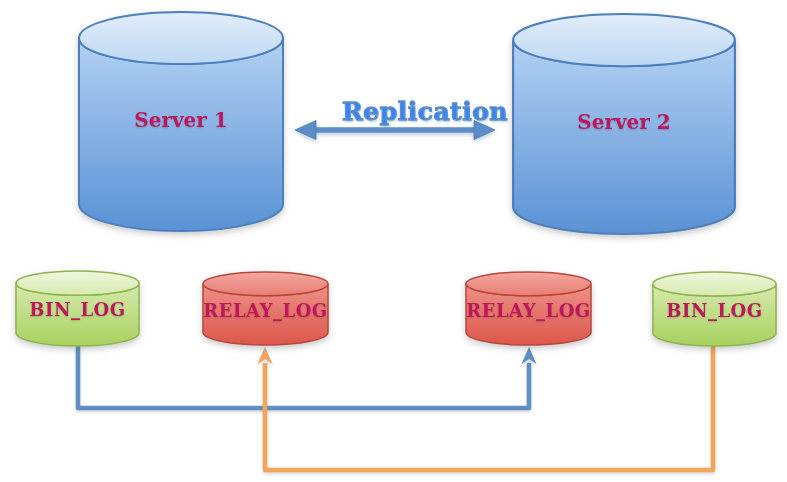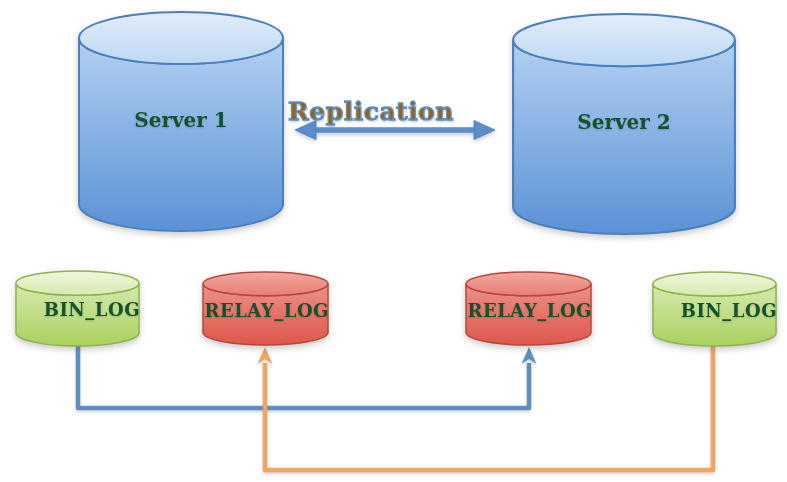--- a/index.html
+++ b/index.html
@@ -3,39 +3,39 @@
 <meta charset="utf-8">
 <style>
   html,body { margin:0; padding:0; background:#ffffff; }
   .canvas {
     position:relative; width:787px; height:482px; background:#ffffff;
     font-family:"DejaVu Serif","Liberation Serif",serif; overflow:hidden;
   }
   .cyl { position:absolute; }
   .cyl svg { position:absolute; left:0; top:0; width:100%; height:100%; overflow:visible;
              filter: drop-shadow(0 3px 3px rgba(80,80,80,0.30)); }
-  .cyl-label { position:absolute; left:0; right:0; text-align:center; color:#14532d;
+  .cyl-label { position:absolute; left:0; right:0; text-align:center; color:#be185d;
                font-weight:bold; text-shadow:0 1px 2px rgba(0,0,0,0.18); }
   #server1 { left:78px;  top:11px;  width:206px; height:221px; }
   #server2 { left:512px; top:13px;  width:224px; height:222px; }
   #binlog1   { left:15px;  top:270px; width:125px; height:77px; }
   #relaylog1 { left:202px; top:271px; width:127px; height:75px; }
   #relaylog2 { left:465px; top:271px; width:127px; height:75px; }
   #binlog2   { left:652px; top:271px; width:125px; height:76px; }
   .server-label { top:96px; font-size:20px; line-height:26px; }
-  .log-label { top:30px; font-size:18px; line-height:20px; letter-spacing:0.5px;text-align:right; }
+  .log-label { top:30px; font-size:18px; line-height:20px; letter-spacing:0.5px; }
   .connectors { position:absolute; left:0; top:0; width:787px; height:482px; }
   .connectors path, .connectors polygon, .connectors line {
     filter: drop-shadow(0 2px 1.5px rgba(90,90,90,0.25));
   }
   .repl-arrow { position:absolute; left:0; top:0; width:787px; height:482px;
                 filter: drop-shadow(0 2px 2px rgba(70,100,140,0.35)); }
   .repl-label {
-    position:absolute; left:288px; top:97px; width:220px; text-align:left;
-    font-size:25px; font-weight:bold; color:#a16207;
+    position:absolute; left:288px; top:97px; width:220px; text-align:right;
+    font-size:25px; font-weight:bold; color:#3b82f6;
     -webkit-text-stroke:1.3px #5c90c8;
     text-shadow:1px 2px 2px rgba(100,140,190,0.45);
     letter-spacing:0.5px;
   }
 </style>
 </head>
 <body>
 
 <div class="canvas">
 

